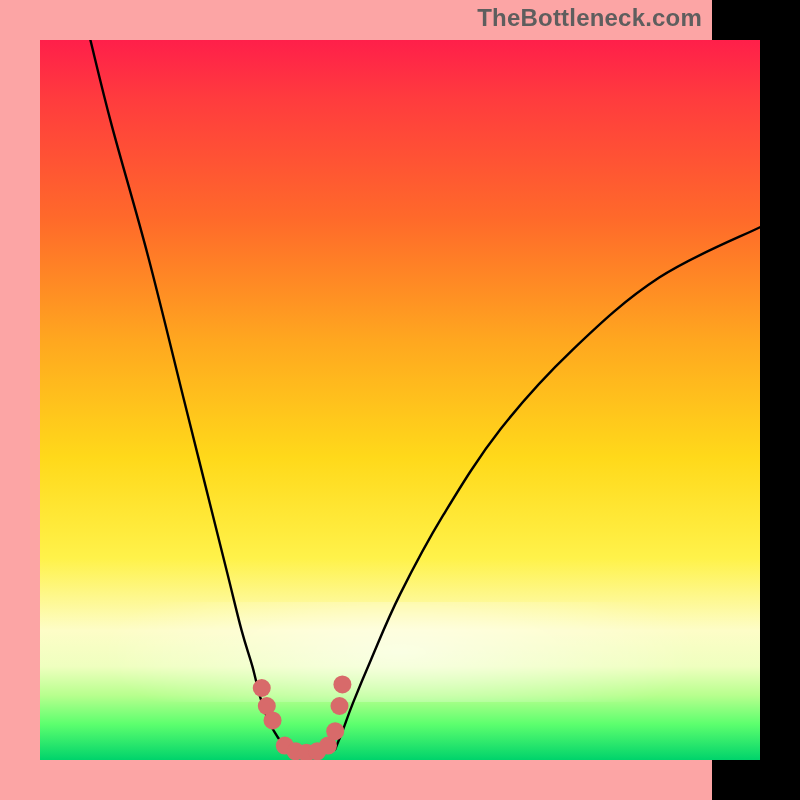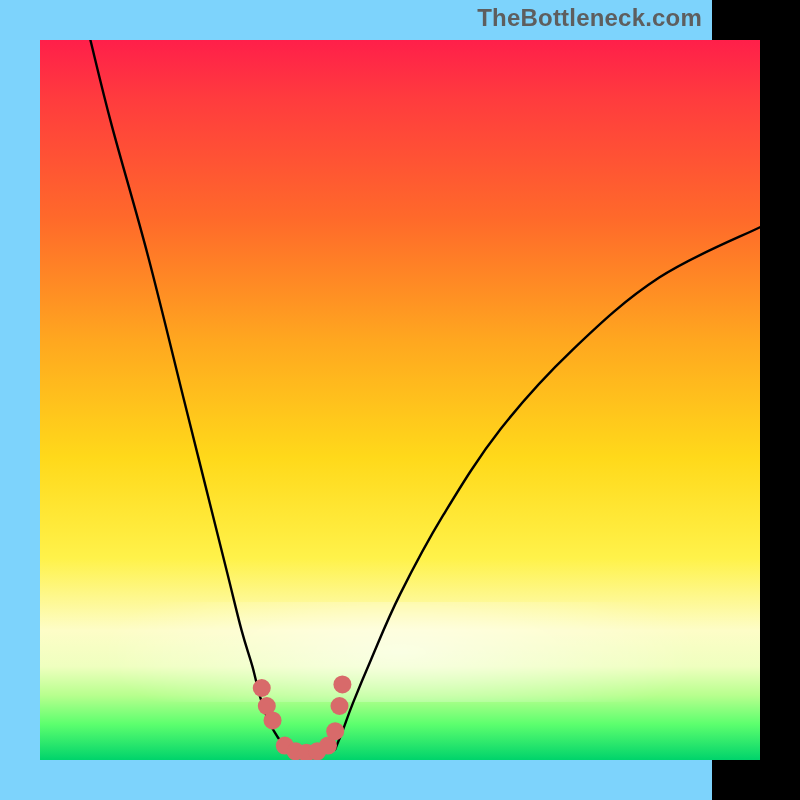--- a/index.html
+++ b/index.html
@@ -10,21 +10,21 @@
     background: #000;
     overflow: hidden;
     font-family: Arial, Helvetica, sans-serif;
   }
   .frame {
     position: absolute;
     left: 0;
     top: 0;
     width: 712px;
     height: 800px;
-    background: #7dd3fc;
+    background: #fca5a5;
   }
   .watermark {
     position: absolute;
     top: 4px;
     right: 10px;
     color: #5e5e5e;
     font-size: 24px;
     font-weight: 600;
     letter-spacing: 0.2px;
     z-index: 10;

